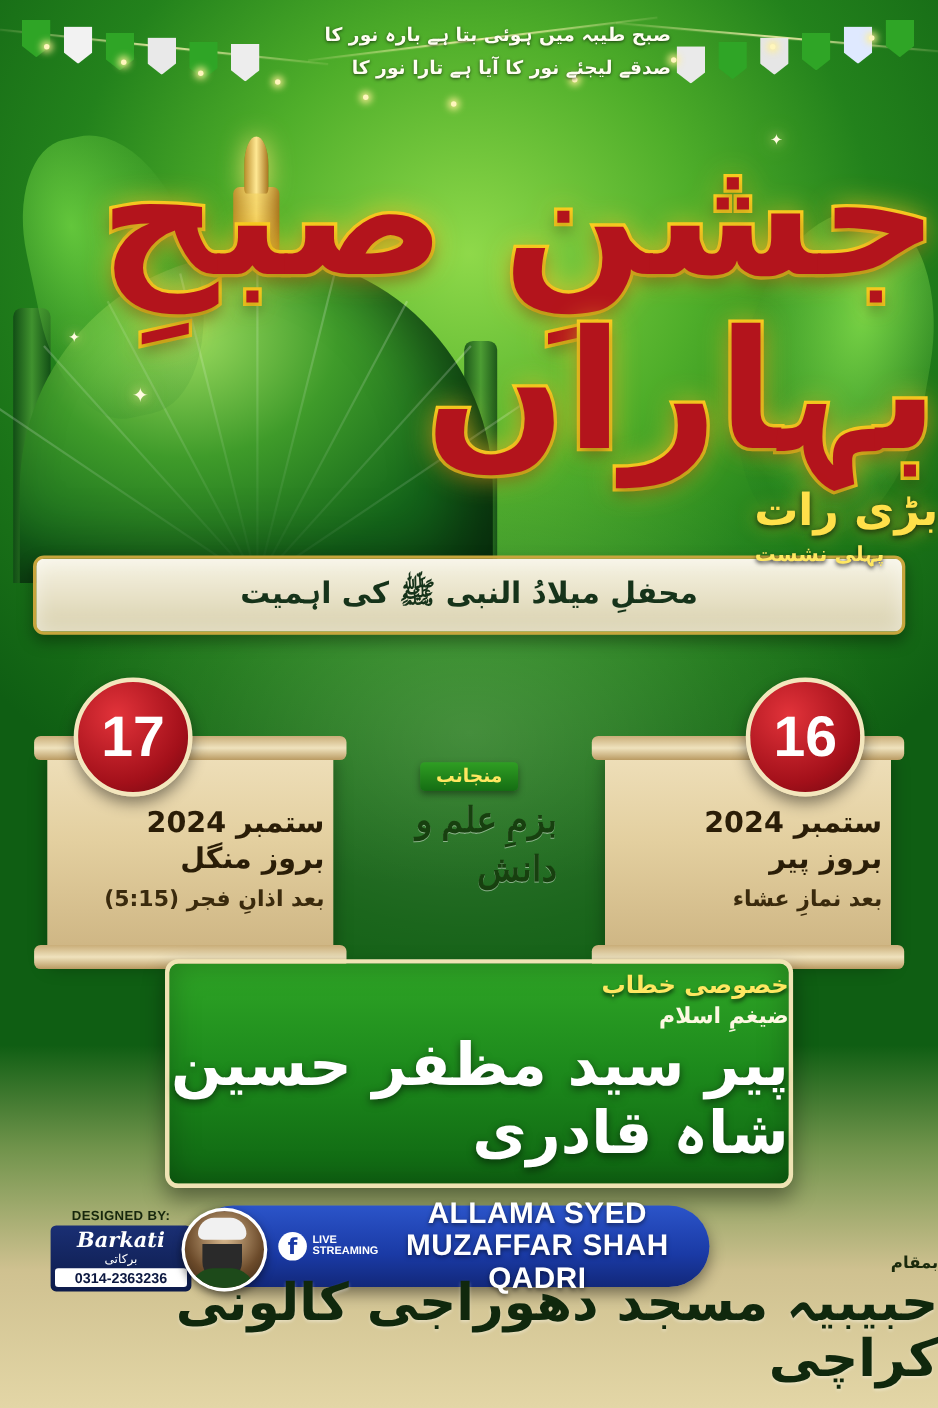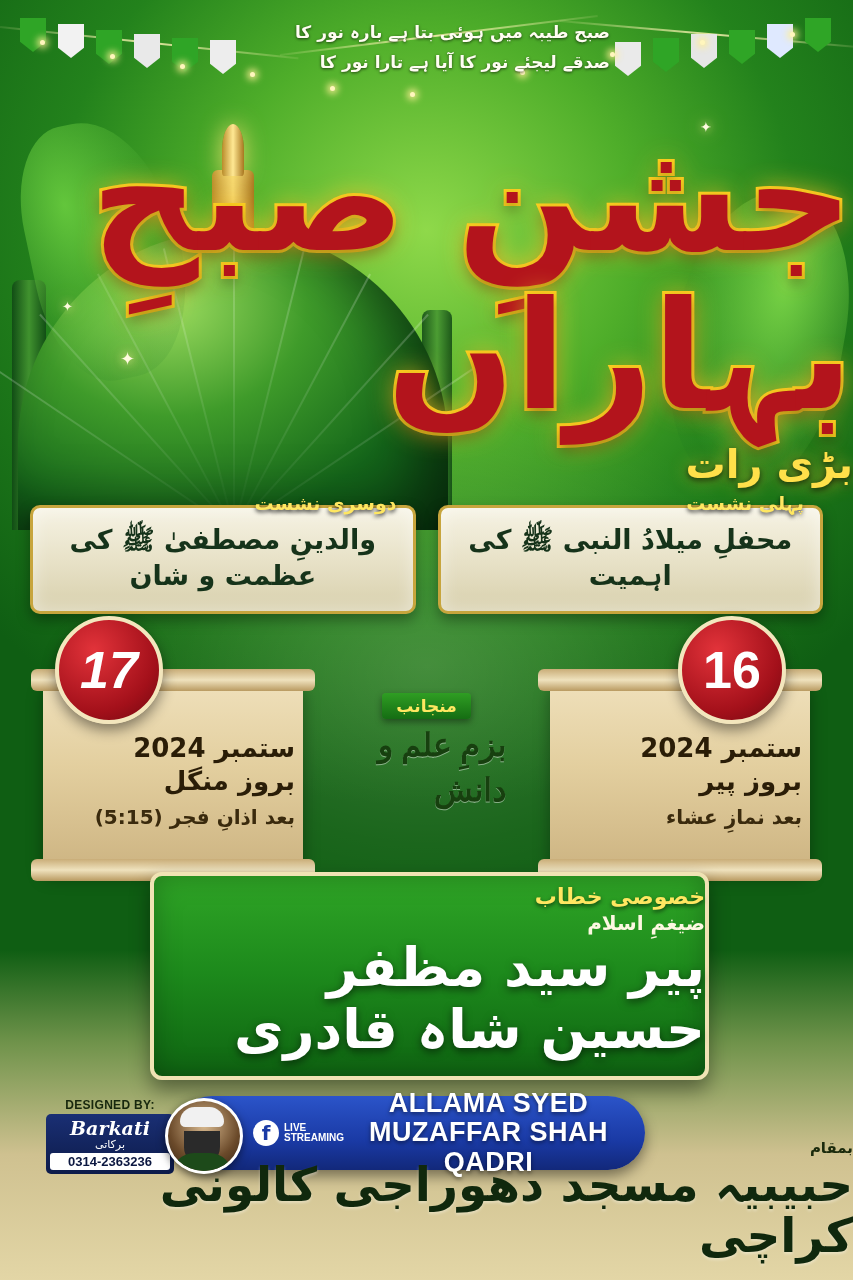--- a/index.html
+++ b/index.html
@@ -235,21 +235,21 @@
     color: #fff;
     font-size: 52px;
     font-weight: bold;
     display: flex;
     align-items: center;
     justify-content: center;
     box-shadow: 0 6px 14px rgba(0,0,0,.45);
     font-family: "Liberation Sans", sans-serif;
   }
   .badge-right { right: 32px; }
-  .badge-left { left: 20px; font-style: italic; }
+  .badge-left { left: 32px; }
   .scroll-body {
     position: absolute;
     left: 8px; right: 8px; top: 52px; bottom: 10px;
     direction: rtl;
     font-family: "DejaVu Sans", sans-serif;
     color: #20180a;
     text-align: center;
   }
   .scroll-date {
     font-size: 26px;
@@ -289,21 +289,21 @@
     font-family: Liberation Serif, serif;
     font-size: 32px;
     font-weight: bold;
     color: #17400f;
     line-height: 1.4;
     text-shadow: 0 1px 0 rgba(255,255,255,.45);
   }
   
   .speaker-panel {
     position: absolute;
-    left: 150px; right: 144px;
+    left: 150px; right: 132px;
     top: 872px;
     height: 200px;
     border-radius: 12px;
     background: linear-gradient(180deg, #2fa526 0%, #1d8a1c 48%, #0f6512 100%);
     border: 4px solid #f0e3b4;
     box-shadow: 0 10px 20px rgba(0,0,0,.4), inset 0 0 28px rgba(0,0,0,.25);
     text-align: center;
   }
   .speaker-label {
     margin-top: 8px;
@@ -543,24 +543,20 @@
   <div class="title-wrap">
     <div class="title-main urdu">جشنِ صبحِ بہاراں</div>
     <div class="title-sub urdu">بڑی رات</div>
   </div>
 
   <div class="sessions">
     <div class="session-box">
       <div class="session-tag urdu">پہلی نشست</div>
       <div class="session-text urdu">محفلِ میلادُ النبی ﷺ کی اہمیت</div>
     </div>
-    <div class="session-box">
-      <div class="session-tag urdu">دوسری نشست</div>
-      <div class="session-text urdu">والدینِ مصطفیٰ ﷺ کی عظمت و شان</div>
-    </div>
   </div>
 
   <div class="scrolls">
     <div class="scroll scroll-right">
       <div class="curl-top"></div>
       <div class="curl-bottom"></div>
       <div class="scroll-body">
         <div class="scroll-date urdu">ستمبر 2024
 بروز پیر</div>
         <div class="scroll-time urdu">بعد نمازِ عشاء</div>

